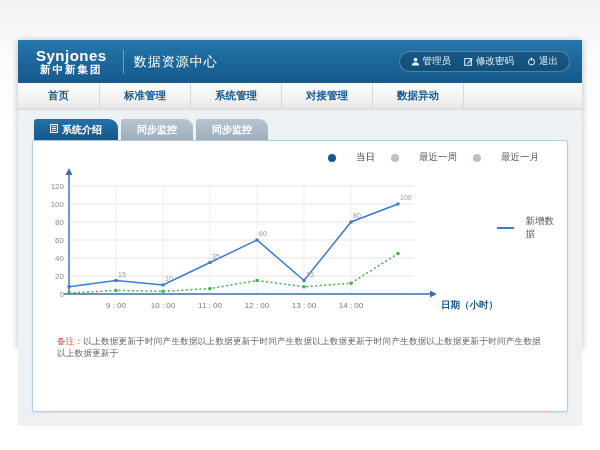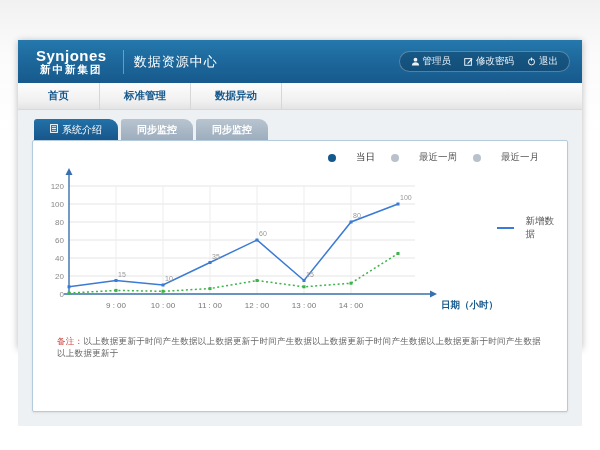--- a/index.html
+++ b/index.html
@@ -44,21 +44,21 @@
   }
   .nav-item:first-child { padding:0 30px; }
   
   .content { height:316px; background:#eef1f4; padding:9px 14px 0 14px; }
   .tabs { display:flex; margin-left:2px; position:relative; z-index:2; }
   .tab {
     height:21px; display:flex; align-items:center; gap:4px;
     padding:0 16px; font-size:10px; color:#fff; cursor:pointer;
     border-radius:3px 9px 0 0; margin-right:3px;font-weight:bold;
   }
-  .tab.active { background:linear-gradient(180deg,#2372a8,#16568b); font-weight:normal;justify-content:flex-end; }
+  .tab.active { background:linear-gradient(180deg,#2372a8,#16568b); font-weight:bold;justify-content:flex-end; }
   .tab.inactive { background:linear-gradient(180deg,#b8c4d0,#9dadbd); }
   .panel {
     background:#fff; border:1px solid #b3cbdd; border-radius:2px;
     height:272px; box-shadow:0 1px 2px rgba(0,0,0,.08); position:relative; z-index:1;
     padding:6px 10px 0 10px;
   }
   
   .filters { display:flex; justify-content:flex-end; gap:16px; padding:4px 18px 2px 0; }
   .filter { display:flex; align-items:center; gap:20px; font-size:9.5px; color:#555; cursor:pointer; }
   .radio { width:8px; height:8px; border-radius:50%; background:#b9c2cc; }
@@ -117,20 +117,22 @@
           </span>
           <span>退出</span>
         </div>
       </div>
     </div>
   </div>
 
   <div class="nav">
     <div class="nav-item">首页</div>
     <div class="nav-item">标准管理</div>
+    <div class="nav-item">系统管理</div>
+    <div class="nav-item">对接管理</div>
     <div class="nav-item">数据异动</div>
   </div>
 
   <div class="content">
 
     <div class="tabs">
       <div class="tab active">
         <span>
           <svg width="8" height="9" viewBox="0 0 8 9">
               <rect x="0.6" y="0.6" width="6.8" height="7.8" fill="none" stroke="#fff" stroke-width="1"></rect>

